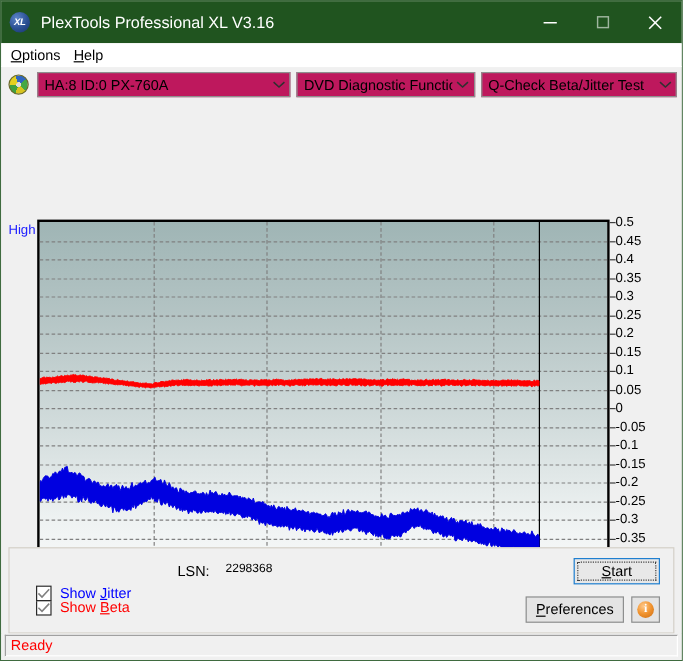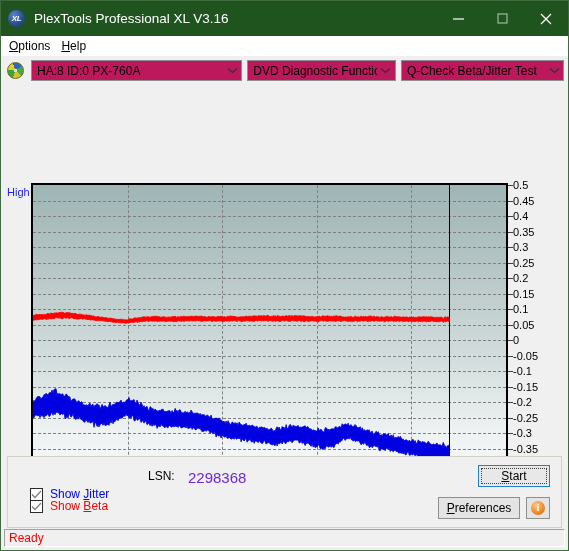--- a/index.html
+++ b/index.html
@@ -280,22 +280,22 @@
     position: absolute;
     left: 140px;
     top: 12px;
     font-size: 12px;
     color: #000000;
   }
   #lsn-value {
     position: absolute;
     left: 180px;
     top: 12px;
-    font-size: 15px;
-    color: #6d28d9;
+    font-size: 10px;
+    color: #000000;
   }
 
   #start-button {
     position: absolute;
     right: 11px;
     top: 8px;
     width: 72px;
     height: 22px;
     box-sizing: border-box;
     border: 1px solid #1f7fd0;

